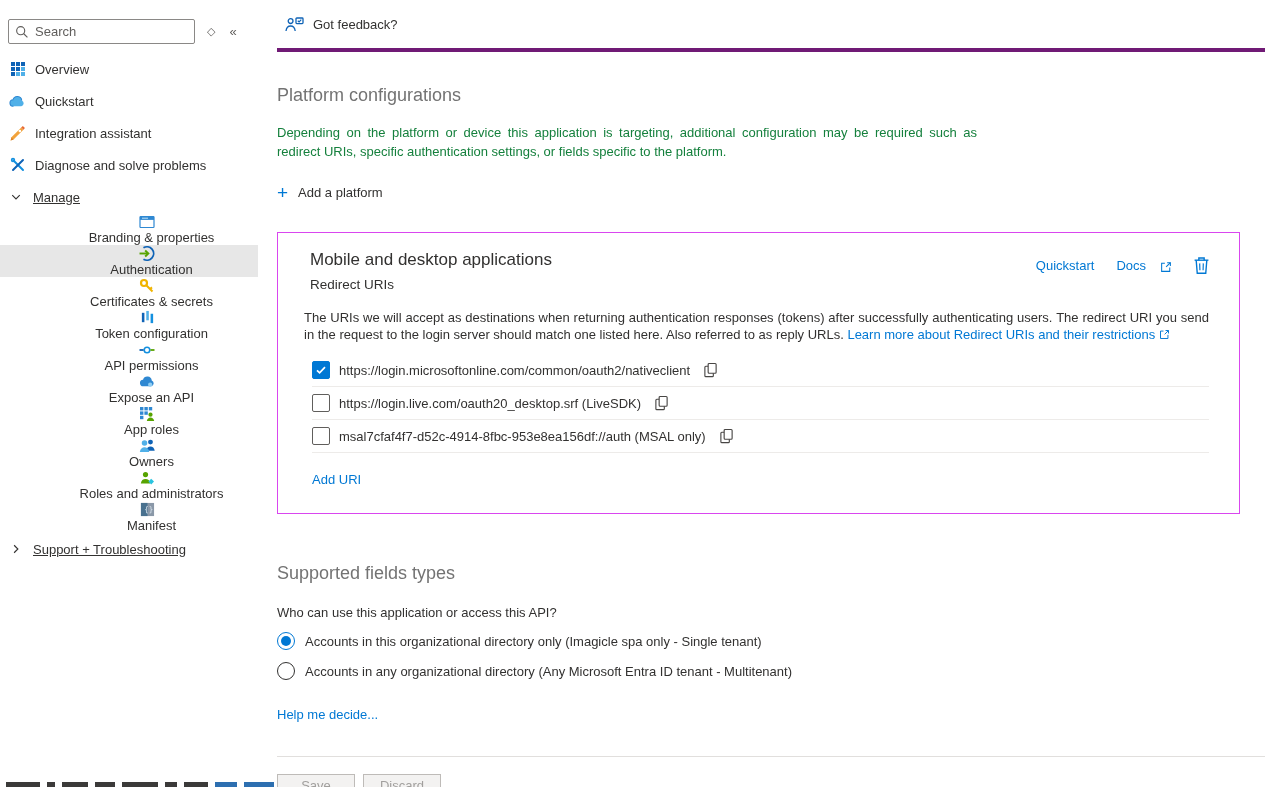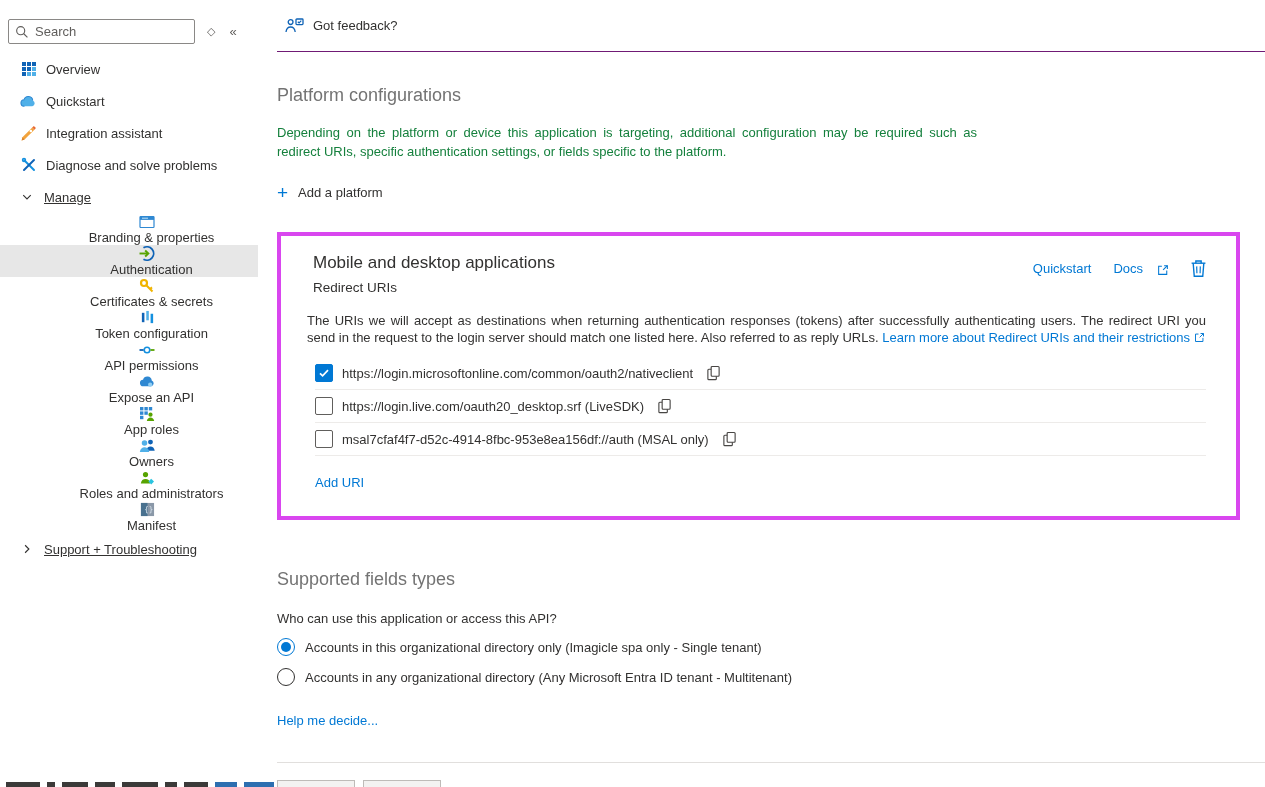--- a/index.html
+++ b/index.html
@@ -12,41 +12,41 @@
   .search-row { display:flex; align-items:center; padding:0 10px 0 8px; margin-bottom:9px; }
   .search-box { display:flex; align-items:center; width:187px; height:25px;
     border:1px solid #8a8886; border-radius:2px; padding:0 6px; background:#fff; }
   .search-box svg { flex-shrink:0; }
   .search-box input { border:none; outline:none; width:100%; font:13px "Liberation Sans",sans-serif;
     color:#323130; margin-left:6px; background:transparent; }
   .search-box input::placeholder { color:#605e5c; }
   .mini-icon { color:#605e5c; margin-left:14px; font-size:13px; cursor:pointer; }
   .mini-icon.diamond { font-size:11px; margin-left:12px; }
 
-  .nav-item { height:32px; display:flex; align-items:center; padding-left:20px; cursor:pointer; }
+  .nav-item { height:32px; display:flex; align-items:center; padding-left:9px; cursor:pointer; }
   .nav-item .icon { width:17px; height:17px; display:flex; align-items:center; justify-content:center; flex-shrink:0; }
   .nav-item .lbl { margin-left:9px; white-space:nowrap; }
   .nav-item.indent { padding-left:36px;flex-direction:column; }
   .nav-item.selected { background:#e7e7e7; }
   .nav-item .chev { width:14px; height:14px; display:flex; align-items:center; justify-content:center; }
   .nav-item.group .lbl { margin-left:10px;text-decoration:underline; }
 
   
   .main { flex:1; padding-left:19px; position:relative; }
-  .feedback-row { height:52px; display:flex; align-items:center; border-bottom:1px solid #701a75; }
+  .feedback-row { height:52px; display:flex; align-items:center; border-bottom:4px solid #701a75; }
   .feedback-btn { display:flex; align-items:center; gap:9px; padding-left:8px; cursor:pointer; }
 
   h2.sec { font-size:18px; font-weight:400; color:#737373; }
   .sec-platform { margin-top:33px; }
   .para { margin-top:17px; width:700px; line-height:19px; text-align:justify; color:#15803d; }
   .add-platform { margin-top:24px; display:flex; align-items:center; gap:10px; cursor:pointer; width:max-content; }
   .plus { color:#0078d4; font-size:19px; font-weight:300; line-height:14px; }
 
   
-  .card { margin-top:32px; width:963px; border:4px solid #d946ef; padding:17px 30px 26px 26px; }
+  .card { margin-top:32px; width:963px; border:1px solid #d946ef; padding:17px 30px 26px 26px; }
   .card-head { display:flex; justify-content:space-between; align-items:flex-start; }
   .card-title { font-size:17px; font-weight:400; margin-left:6px; }
   .card-sub { font-size:13.5px; margin-top:7px; margin-left:6px; }
   .card-links { display:flex; align-items:center; gap:22px; margin-top:7px; }
   a.lnk { color:#0078d4; text-decoration:none; cursor:pointer; }
   .lnk-ico { display:inline-flex; align-items:flex-end; gap:14px; }
   .trash-btn { cursor:pointer; display:flex; }
   .card-desc { margin-top:17px; line-height:17px; text-align:justify; color:#323130; }
 
   .uri-row { display:flex; align-items:center; height:33px; border-bottom:1px solid #edebe9; margin-left:8px; }

